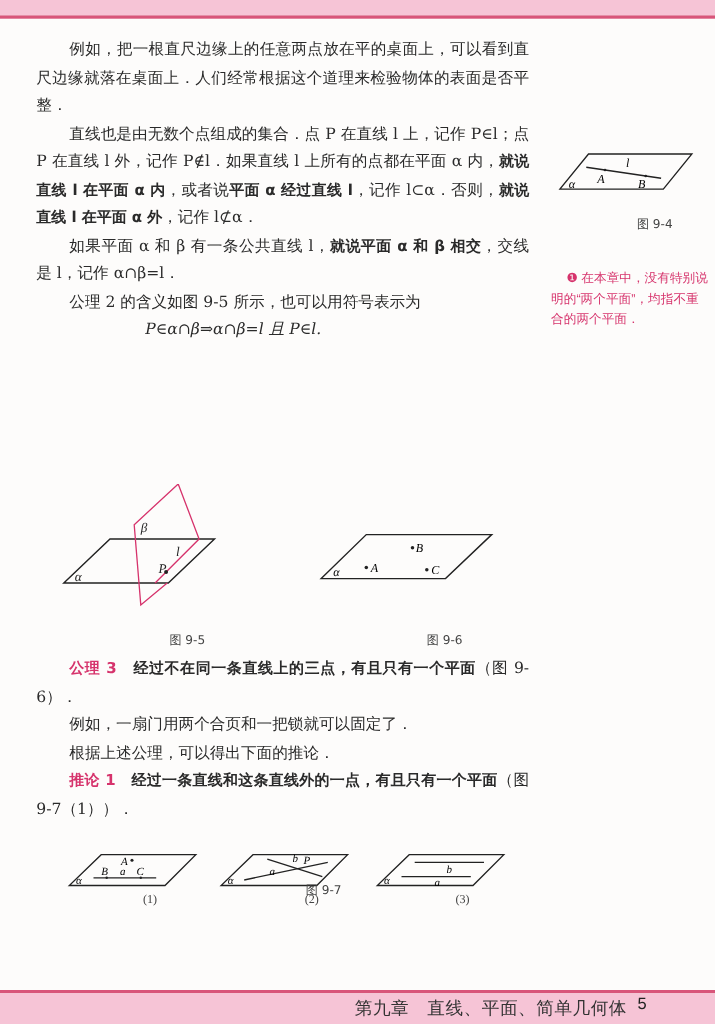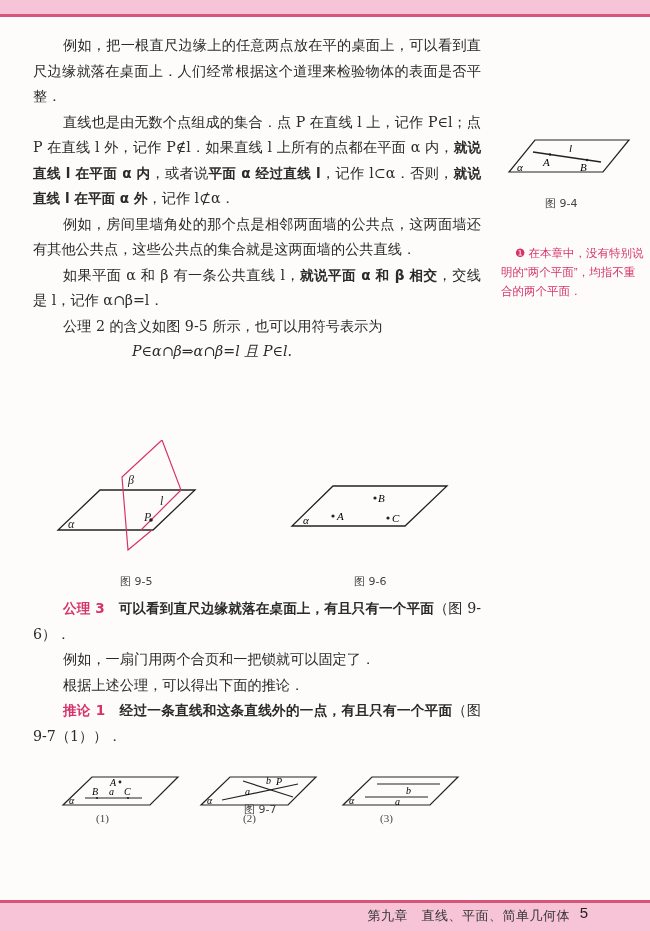--- a/index.html
+++ b/index.html
@@ -20,21 +20,21 @@
   .bottom-rule {
     position: absolute; left: 0; top: 900px; width: 650px; height: 3px;
     background: #d8557a;
   }
   .bottom-band {
     position: absolute; left: 0; top: 903px; width: 650px; height: 28px;
     background: #f6c4d6;
   }
   .footer-chapter {
     position: absolute; right: 80px; top: 907px;
-    font-family: "DejaVu Sans", sans-serif; font-size: 13px; color: #333;
+    font-family: "DejaVu Sans", sans-serif; font-size: 16px; color: #333;
     letter-spacing: 0.5px;
   }
   .footer-page {
     position: absolute; right: 62px; top: 904px;
     font-family: "Liberation Sans", sans-serif; font-size: 15px; color: #222;
   }
   .main {
     position: absolute; left: 33px; top: 33px; width: 448px;
     font-size: 14.2px; line-height: 25.5px;
   }
@@ -43,38 +43,38 @@
   .center-formula { padding-left: 108px; }
   .center-formula2 { padding-left: 99px; }
   .red { color: #d6336c; font-weight: bold; font-family: "DejaVu Sans", sans-serif; font-size: 13.6px; }
   .bold { font-weight: bold; font-family: "DejaVu Sans", sans-serif; font-size: 13.6px; }
   .it { font-style: italic; }
   .abs { position: absolute; }
   svg text { font-family: "Liberation Serif", "DejaVu Serif", serif; font-style: italic; }
   .caption {
     position: absolute; font-size: 11px; color: #444;
     font-family: "DejaVu Sans", sans-serif;
+    margin-left: 34px;
   }
   .side-note {
     position: absolute; left: 501px; top: 244px; width: 145px;
     font-size: 11.5px; line-height: 19px; color: #d6336c;
     font-family: Liberation Sans, sans-serif;
   }
   .footnote-mark { font-size: 10px; vertical-align: 4px; }
 </style>
 </head>
 <body>
 
 <div class="top-band"></div>
 <div class="top-rule"></div>
 
 <div class="main">
   <p class="p indent">例如，把一根直尺边缘上的任意两点放在平的桌面上，可以看到直尺边缘就落在桌面上．人们经常根据这个道理来检验物体的表面是否平整．</p>
   <p class="p indent"><span>直线也是由无数个点组成的集合．点 P 在直线 l 上，记作 P∈l；点 P 在直线 l 外，记作 P∉l．如果直线 l 上所有的点都在平面 α 内，</span><span class="bold">就说直线 l 在平面 α 内</span><span>，或者说</span><span class="bold">平面 α 经过直线 l</span><span>，记作 l⊂α．否则，</span><span class="bold">就说直线 l 在平面 α 外</span><span>，记作 l⊄α．</span></p>
-  <p class="p indent">例如，房间里墙角处的那个点是相邻两面墙的公共点，这两面墙还有其他公共点，这些公共点的集合就是这两面墙的公共直线．</p>
   <p class="p indent"><span>如果平面 α 和 β 有一条公共直线 l，</span><span class="bold">就说平面 α 和 β 相交</span><span>，交线是 l，记作 α∩β=l．</span></p>
   <p class="p indent">公理 2 的含义如图 9-5 所示，也可以用符号表示为</p>
   <p class="p center-formula2 it">P∈α∩β⇒α∩β=l 且 P∈l.</p>
 </div>
 
 <svg class="abs" style="left:505px;top:132px" width="135" height="60">
   <polygon points="30,8 124,8 98,40 4,40" fill="none" stroke="#222" stroke-width="1.2"></polygon>
   <line x1="28" y1="20" x2="96" y2="30" stroke="#222" stroke-width="1.3"></line>
   <circle cx="45" cy="22.5" r="1.2" fill="#222"></circle>
   <circle cx="82" cy="28" r="1.2" fill="#222"></circle>
@@ -109,21 +109,21 @@
   <text x="88" y="22" font-size="11">B</text>
   <circle cx="43" cy="36" r="1.6" fill="#222"></circle>
   <text x="47" y="40" font-size="11">A</text>
   <circle cx="98" cy="38" r="1.6" fill="#222"></circle>
   <text x="102" y="42" font-size="11">C</text>
   <text x="13" y="44" font-size="11">α</text>
 </svg>
 <div class="caption" style="left:354px;top:574px">图 9-6</div>
 
 <div class="main" style="top:596px">
-  <p class="p indent"><span class="red">公理 3</span>&nbsp;&nbsp;&nbsp;<span class="bold">可以看到直尺边缘就落在桌面上，有且只有一个平面</span><span>（图 9-6）．</span></p>
+  <p class="p indent"><span class="red">公理 3</span>&nbsp;&nbsp;&nbsp;<span class="bold">经过不在同一条直线上的三点，有且只有一个平面</span><span>（图 9-6）．</span></p>
   <p class="p indent">例如，一扇门用两个合页和一把锁就可以固定了．</p>
   <p class="p indent">根据上述公理，可以得出下面的推论．</p>
   <p class="p indent"><span class="red">推论 1</span>&nbsp;&nbsp;&nbsp;<span class="bold">经过一条直线和这条直线外的一点，有且只有一个平面</span><span>（图 9-7（1））．</span></p>
 </div>
 
 <svg class="abs" style="left:60px;top:775px" width="125" height="35">
   <polygon points="32,2 118,2 90,30 3,30" fill="none" stroke="#222" stroke-width="1.2"></polygon>
   <line x1="25" y1="23" x2="82" y2="23" stroke="#222" stroke-width="1.2"></line>
   <circle cx="37" cy="23" r="1.1" fill="#222"></circle>
   <circle cx="68" cy="23" r="1.1" fill="#222"></circle>

